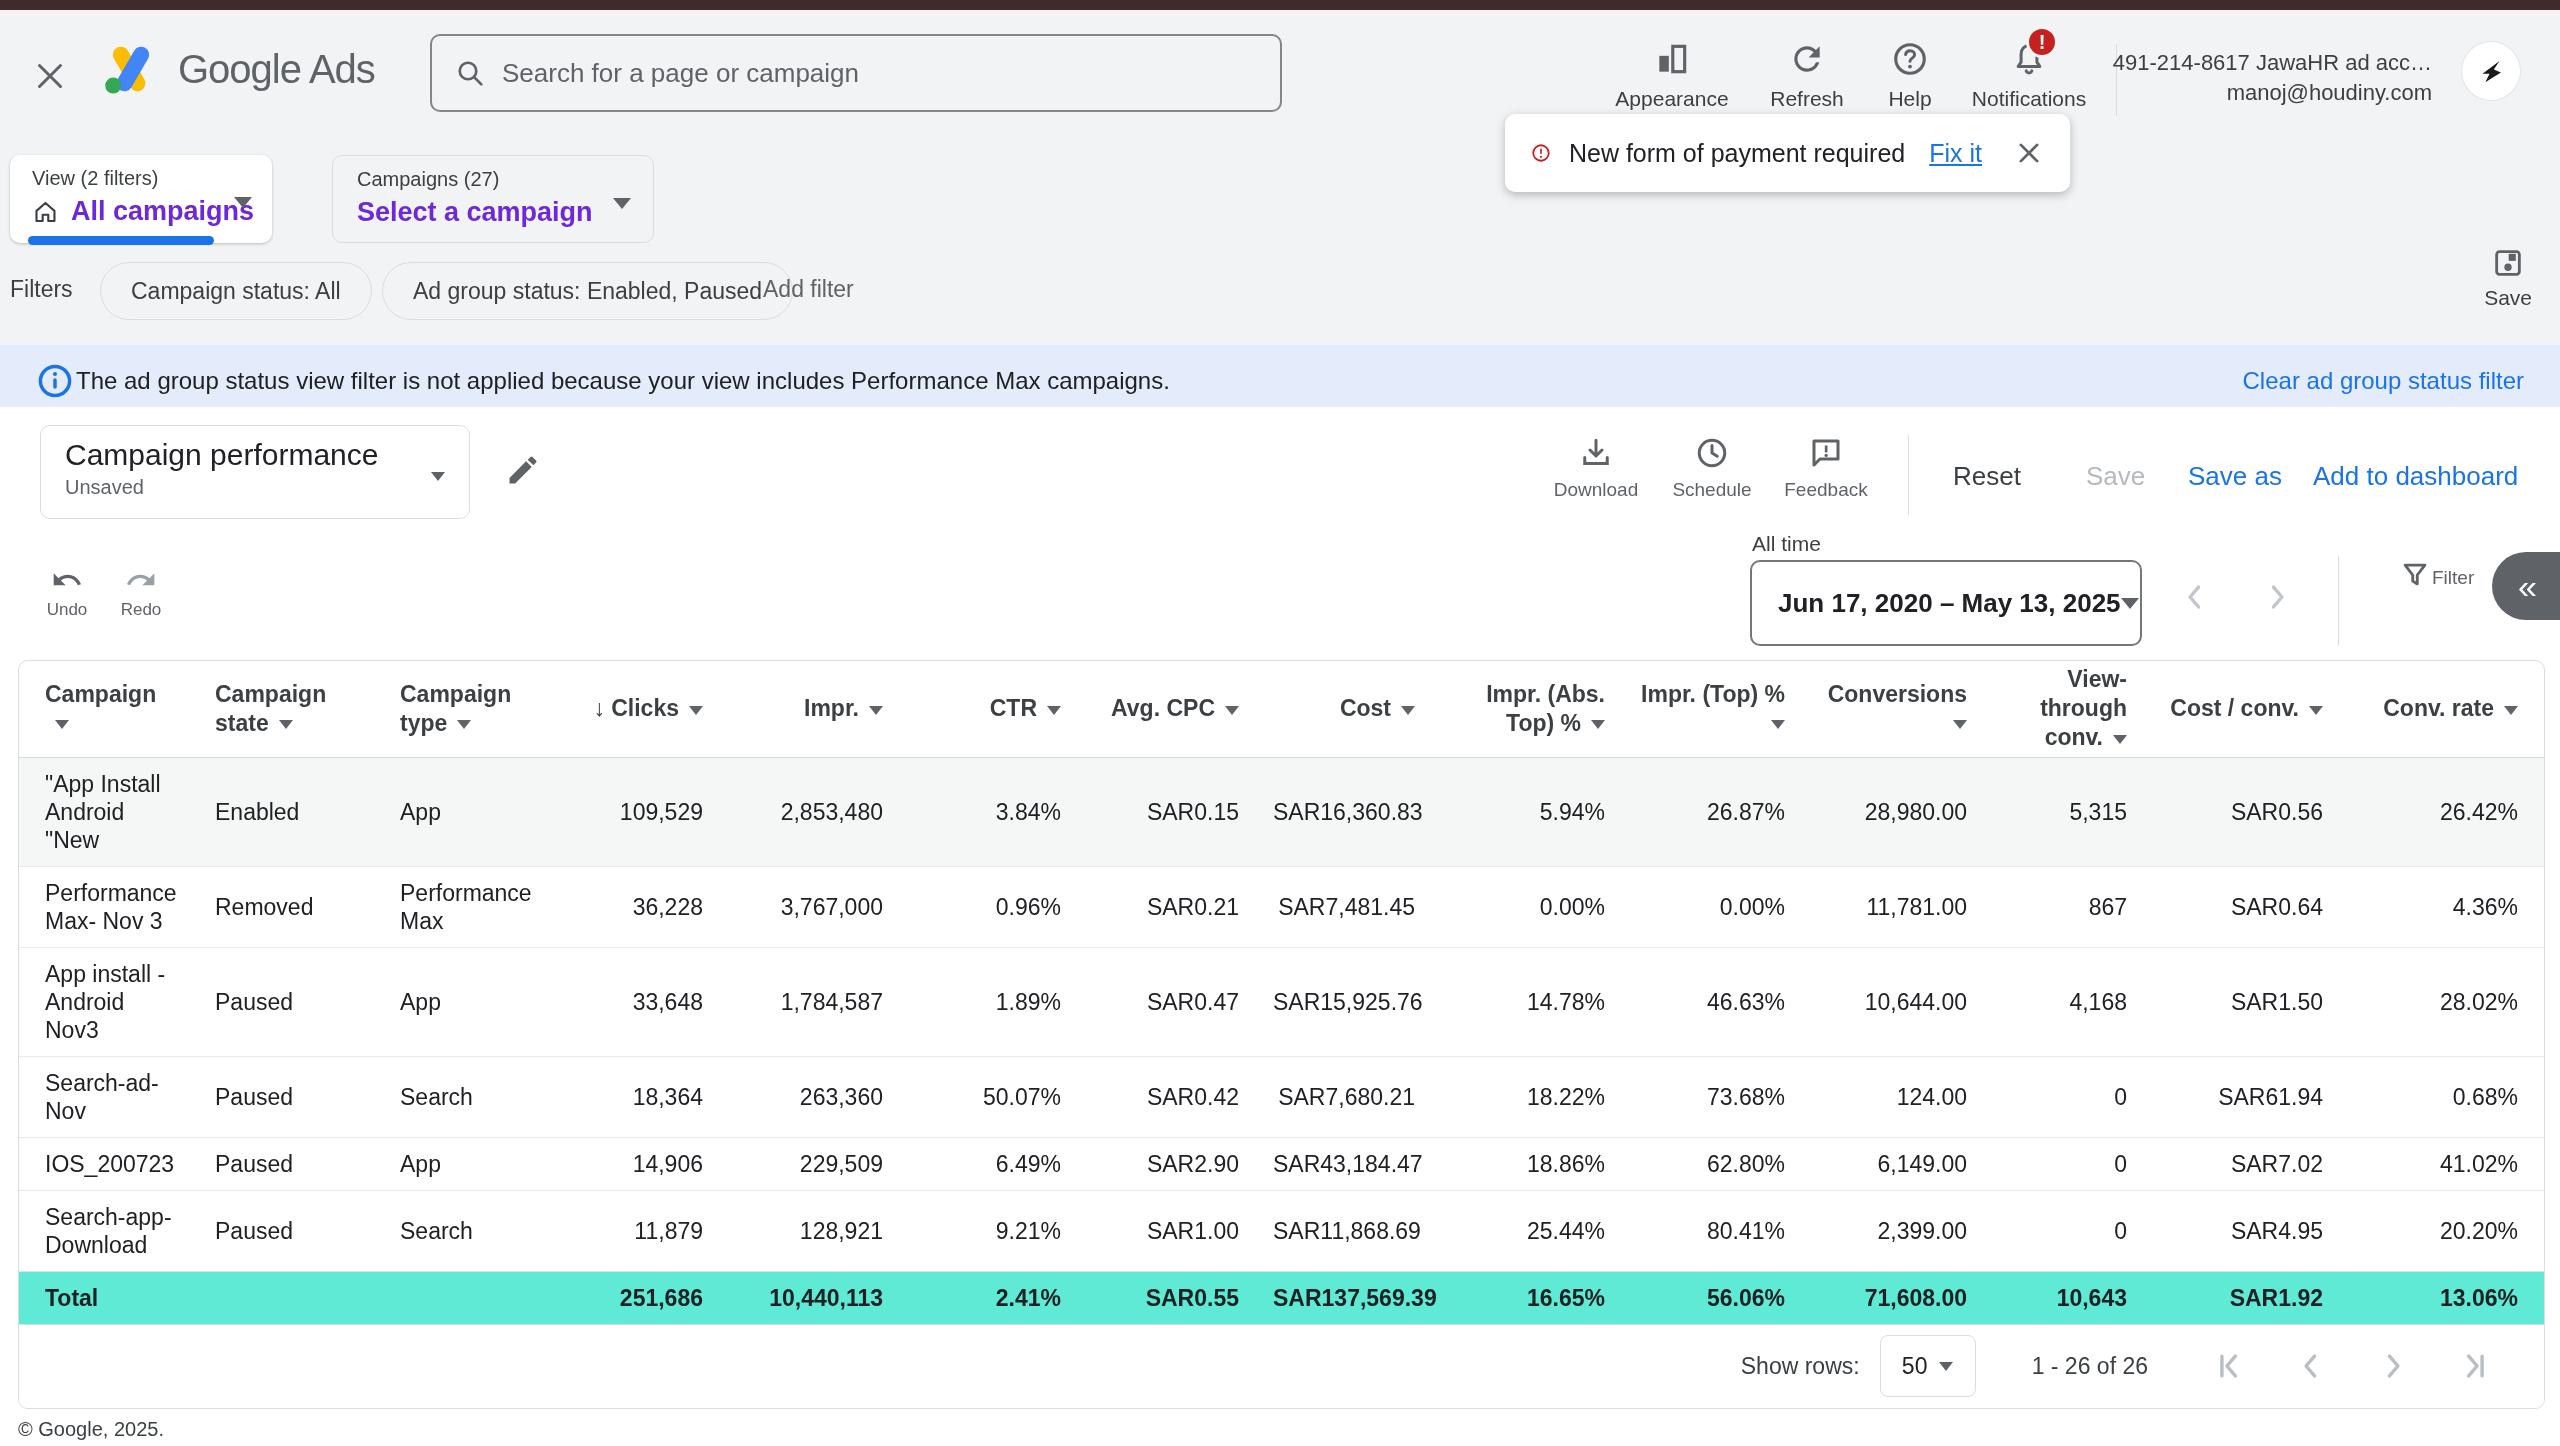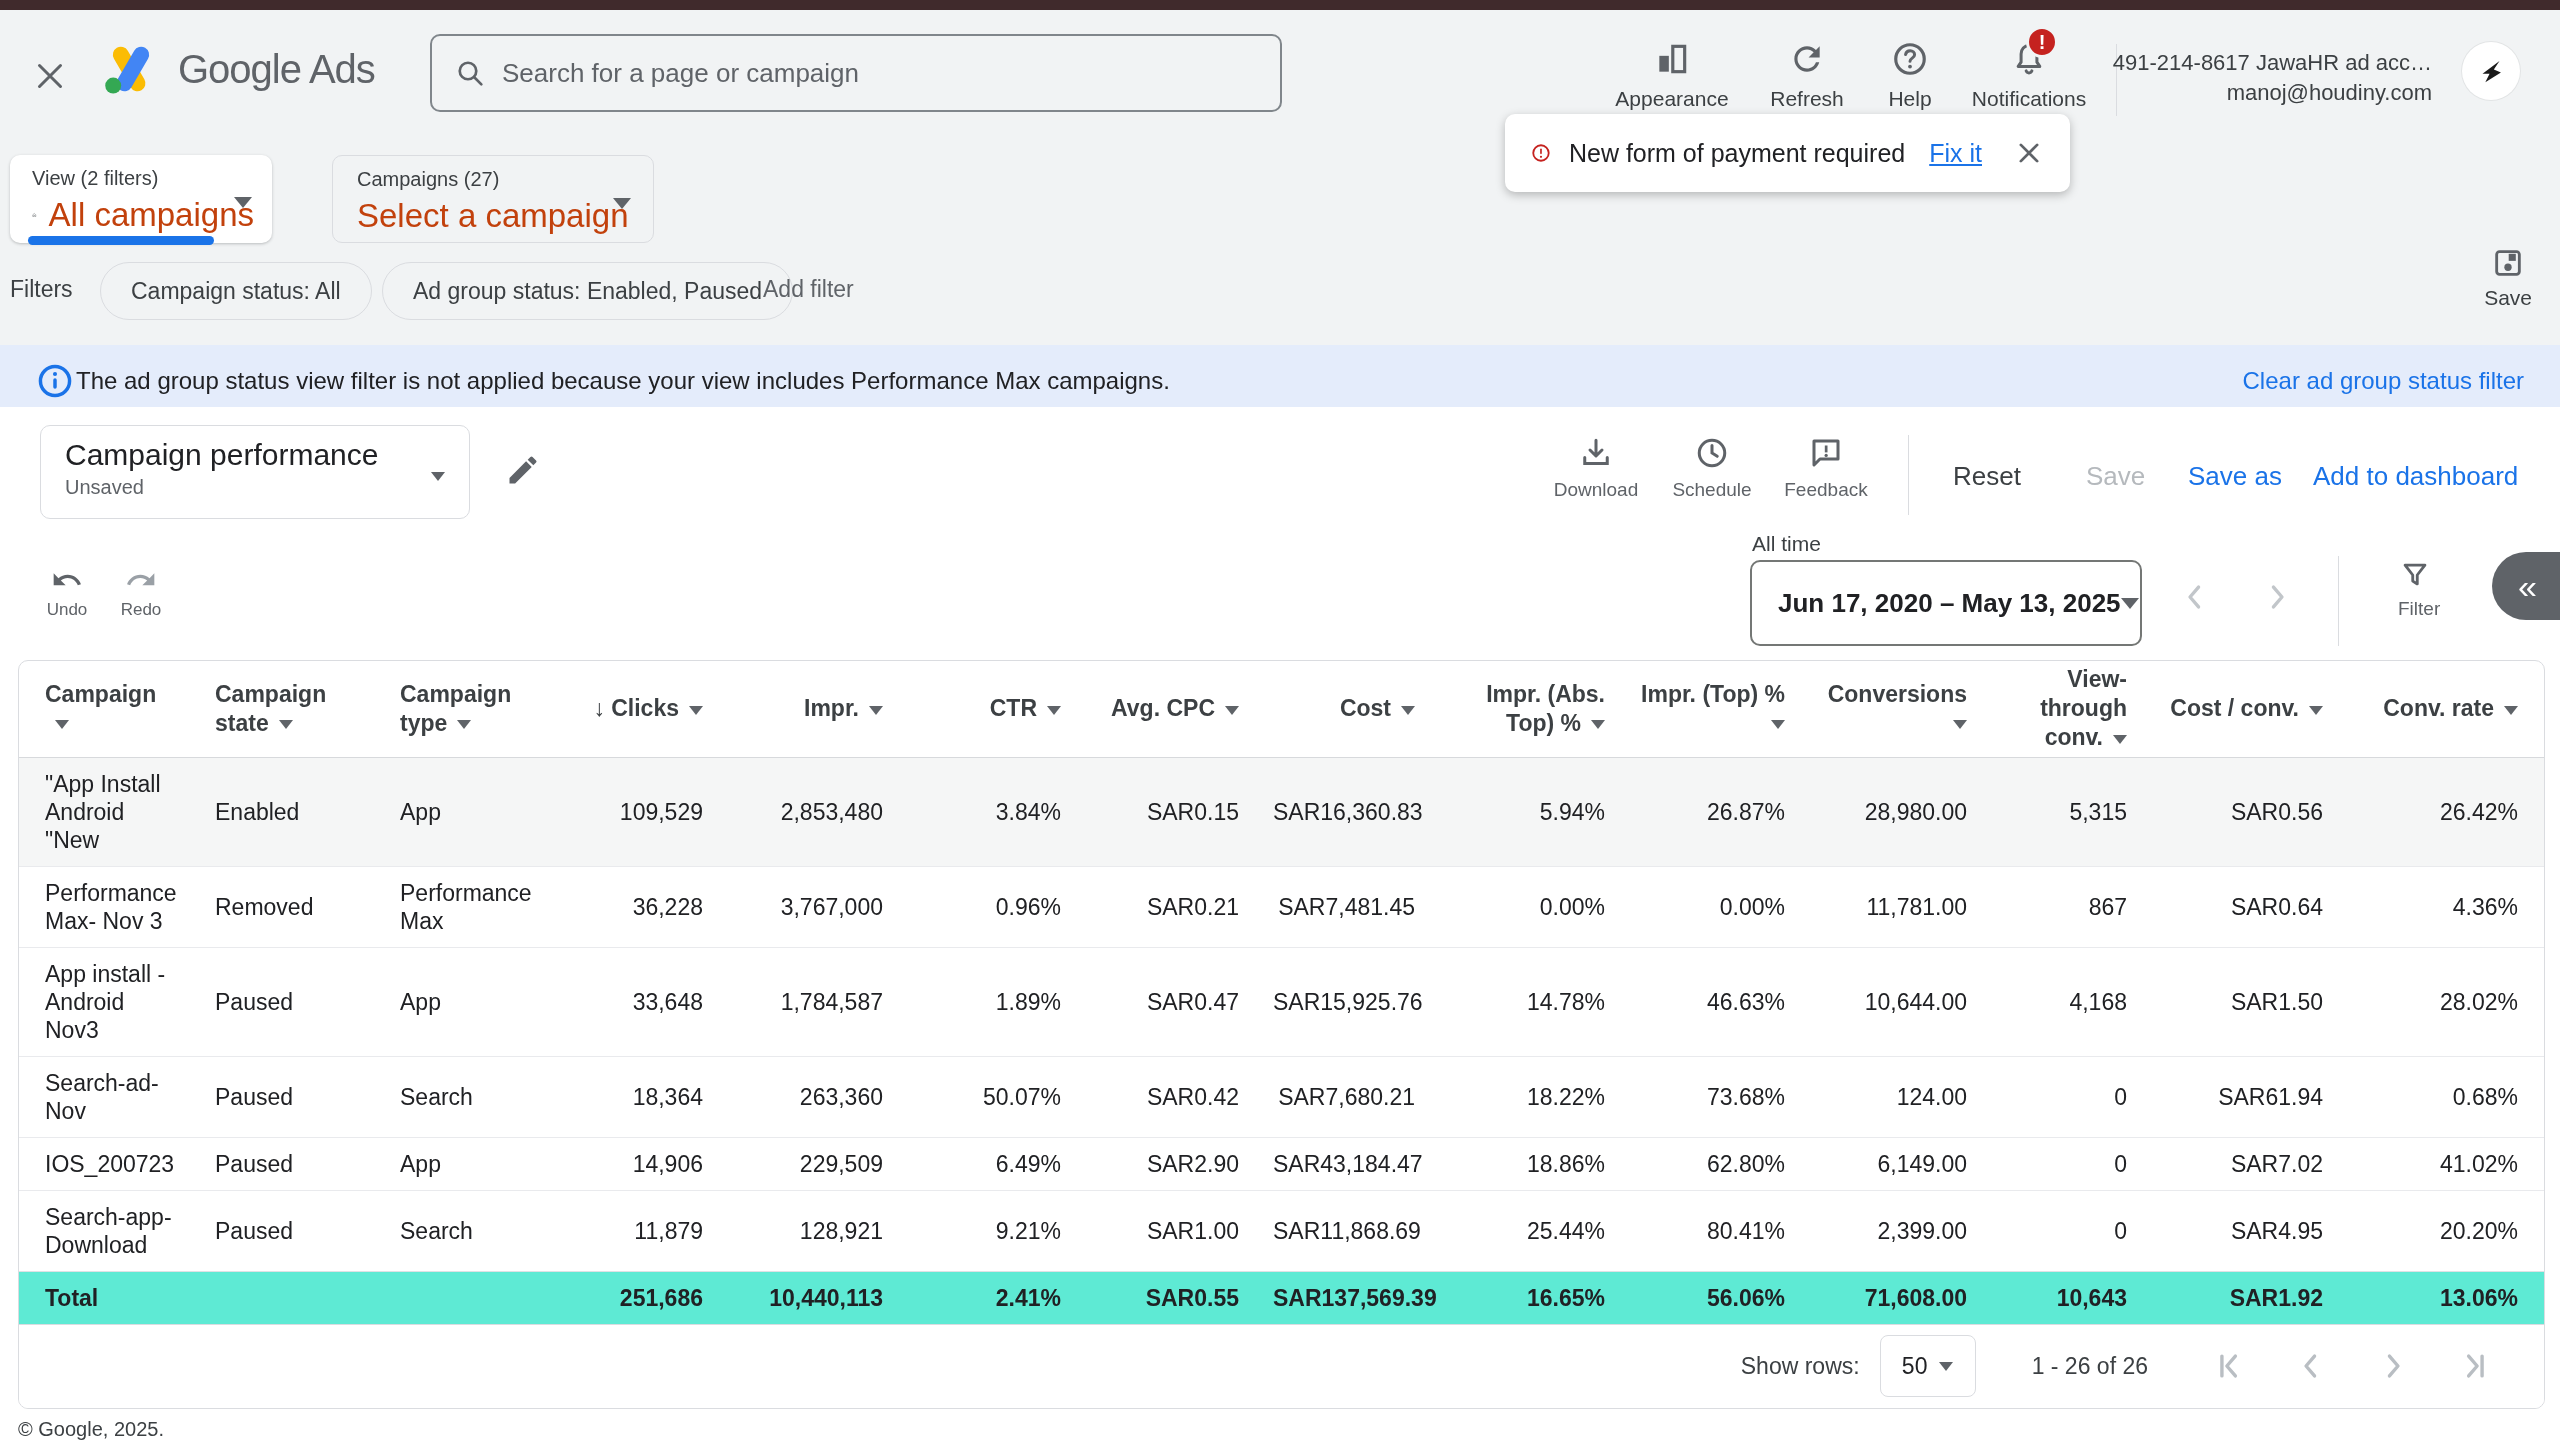--- a/index.html
+++ b/index.html
@@ -62,21 +62,21 @@
   .toast-action { font-size:25px; color:#1a73e8; text-decoration:underline; cursor:pointer; margin-left:6px; white-space:nowrap; }
   .toast-close { margin-left:14px; cursor:pointer; display:flex; }
 
   
   .view-card {
     position:absolute; left:10px; top:145px; width:262px; height:88px; background:#fff;
     border-radius:10px; box-shadow:0 1px 3px rgba(60,64,67,.3); padding:12px 18px 0 22px; cursor:pointer;
   }
   .sel-label { font-size:20px; color:#3c4043; }
   .sel-value-row { display:flex; align-items:center; gap:12px; margin-top:6px; }
-  .sel-value { font-size:33px; font-weight:normal; color:#c2410c; white-space:nowrap; }
+  .sel-value { font-size:27px; font-weight:bold; color:#6d28d9; white-space:nowrap; }
   .view-card .caret { position:absolute; right:20px; top:42px; }
   .view-indicator { position:absolute; left:18px; bottom:-2px; width:186px; height:9px; background:#1a73e8; border-radius:5px; }
   .campaign-card {
     position:absolute; left:312px; top:145px; width:322px; height:88px;
     border:1px solid #dadce0; border-radius:10px; padding:12px 18px 0 24px; cursor:pointer;margin-left:20px;
   }
   .campaign-card .caret { position:absolute; right:22px; top:42px; }
 
   .caret { width:0; height:0; border-left:9px solid transparent; border-right:9px solid transparent; border-top:11px solid #5f6368; display:inline-block; }
   .caret.small { border-left-width:7px; border-right-width:7px; border-top-width:9px; }
@@ -134,21 +134,21 @@
   .date-box {
     position:absolute; left:1750px; top:28px; width:392px; height:86px; border:2px solid #747775;
     border-radius:10px; display:flex; align-items:center; padding:0 26px; cursor:pointer;
   }
   .date-text { font-size:26px; font-weight:bold; color:#202124; white-space:nowrap; }
   .date-box .caret { margin-left:auto; }
   .date-nav { position:absolute; top:48px; cursor:pointer; }
   .date-prev { left:2178px; }
   .date-next { left:2260px; }
   .toolbar-divider { position:absolute; left:2338px; top:24px; width:1px; height:90px; background:#dadce0; }
-  .filter-btn { position:absolute; left:2398px; top:26px; width:80px; display:flex; flex-direction:column; cursor:pointer; }
+  .filter-btn { position:absolute; left:2398px; top:26px; width:80px; display:flex; flex-direction:row; align-items:center; cursor:pointer; }
   .filter-btn .nav-label { font-size:19px; color:#5f6368; margin-top:6px; }
   .collapse-tab {
     position:absolute; left:2492px; top:20px; width:80px; height:68px; background:#5f6368;
     border-radius:36px 0 0 36px; color:#fff; font-size:34px; display:flex; align-items:center;
     padding-left:26px; cursor:pointer;
   }
 
   
   .table-card {
     position:absolute; left:18px; top:660px; width:2527px; border:1px solid #dadce0;

